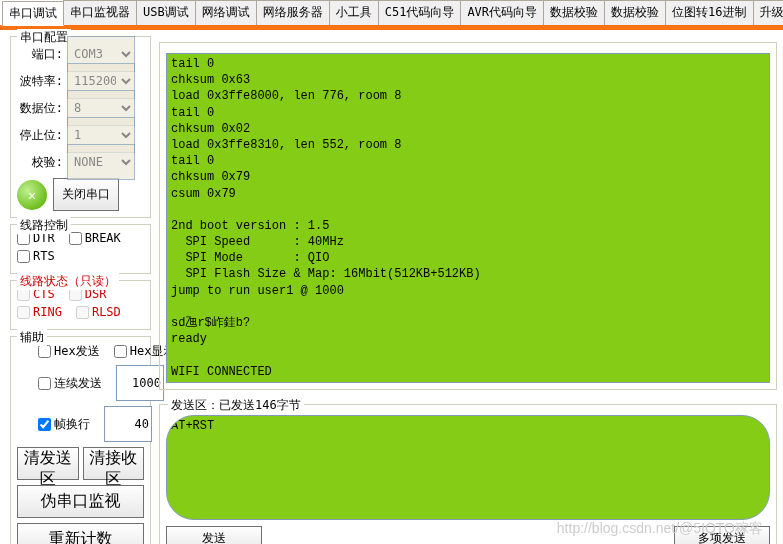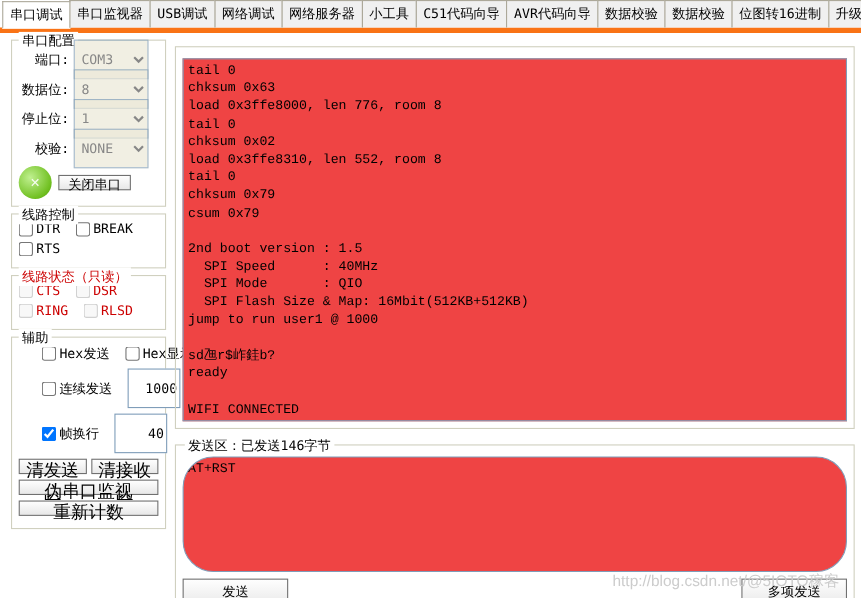--- a/index.html
+++ b/index.html
@@ -20,37 +20,37 @@
   .fs-legend { position: absolute; top: -8px; left: 6px; background: #fff; padding: 0 3px; font-size: 12px; }
   .red { color: #c00; }
   
   
   .row { display: flex; align-items: center; margin-bottom: 5px; height: 22px; }
   .row label { width: 46px; text-align: right; margin-right: 4px; }
   select, input[type=text] { border: 1px solid #7f9db9; height: 36px; padding: 1px 2px; font-family: inherit; font-size: 12px; background: #fff; }
   select { width: 68px; }
   select:disabled, input:disabled { background: #ece9d8; color: #555; }
   
-  button { font-family: inherit; font-size: 12px; height: 14px; border: 1px solid #707070; background: linear-gradient(#fefefe,#e8e8e8); cursor: pointer; padding: 0 8px; }
+  button { font-family: inherit; font-size: 12px; height: 33px; border: 1px solid #707070; background: linear-gradient(#fefefe,#e8e8e8); cursor: pointer; padding: 0 8px; }
   
   
   .cb-row { display: flex; align-items: flex-start; gap: 4px; margin-bottom: 4px; flex-wrap: wrap; }
   .cb { display: flex; align-items: center; gap: 3px; margin-right: 10px; white-space: nowrap; }
   input[type=checkbox] { margin: 0; width: 13px; height: 13px; }
   
   
   .icon-circle { width: 30px; height: 30px; border-radius: 50%; background: radial-gradient(circle at 35% 35%, #c0f090, #6fbf1f 70%, #4e9010); display: flex; align-items: center; justify-content: center; color: #fff; font-size: 16px; font-weight: bold; }
   .icon-circle::after { content: "✕"; font-size: 14px; color: rgba(255,255,255,.9); }
   
   .serial-btn-row { display: flex; align-items: center; gap: 6px; margin-top: 2px; }
   
   
   .recv-area, .send-area { border: 1px solid #d0d0bf; position: relative; margin-top: 6px; }
   .area-legend { position: absolute; top: -8px; left: 8px; background: #fff; padding: 0 3px; }
-  .recv-box, .send-box { border: 1px solid #7f9db9; margin: 10px 6px 6px 6px; background: #ef4444; font-family: "Courier New", monospace; font-size: 12px; white-space: pre; overflow: auto; padding: 2px 4px; line-height: 1.35; }
+  .recv-box, .send-box { border: 1px solid #7f9db9; margin: 10px 6px 6px 6px; background: #84cc16; font-family: "Courier New", monospace; font-size: 12px; white-space: pre; overflow: auto; padding: 2px 4px; line-height: 1.35; }
   .recv-area { flex: 1; display: flex; flex-direction: column; }
   .recv-box { flex: 1; }
   .send-area { margin-top: 14px; }
   .send-box { height: 105px; border-radius: 28px; }
   
   .bottom-btns { display: flex; justify-content: space-between; margin: 6px 6px 0 6px; }
   .bottom-btns button { width: 96px; height: 26px; }
   
   .inp-sm { width: 48px; text-align: right; }
   .aux-row { display: flex; align-items: center; margin-bottom: 5px; gap: 4px; padding-left: 21px; }
@@ -87,20 +87,24 @@
 
   <div class="left-col">
 
     <div class="fs">
       <div class="fs-legend">串口配置</div>
       <div class="row">
         <label>端口:</label>
         <select disabled=""><option>COM3</option></select>
       </div>
       <div class="row">
+        <label>波特率:</label>
+        <select disabled=""><option>115200</option></select>
+      </div>
+      <div class="row">
         <label>数据位:</label>
         <select disabled=""><option>8</option></select>
       </div>
       <div class="row">
         <label>停止位:</label>
         <select disabled=""><option>1</option></select>
       </div>
       <div class="row">
         <label>校验:</label>
         <select disabled=""><option>NONE</option></select>

